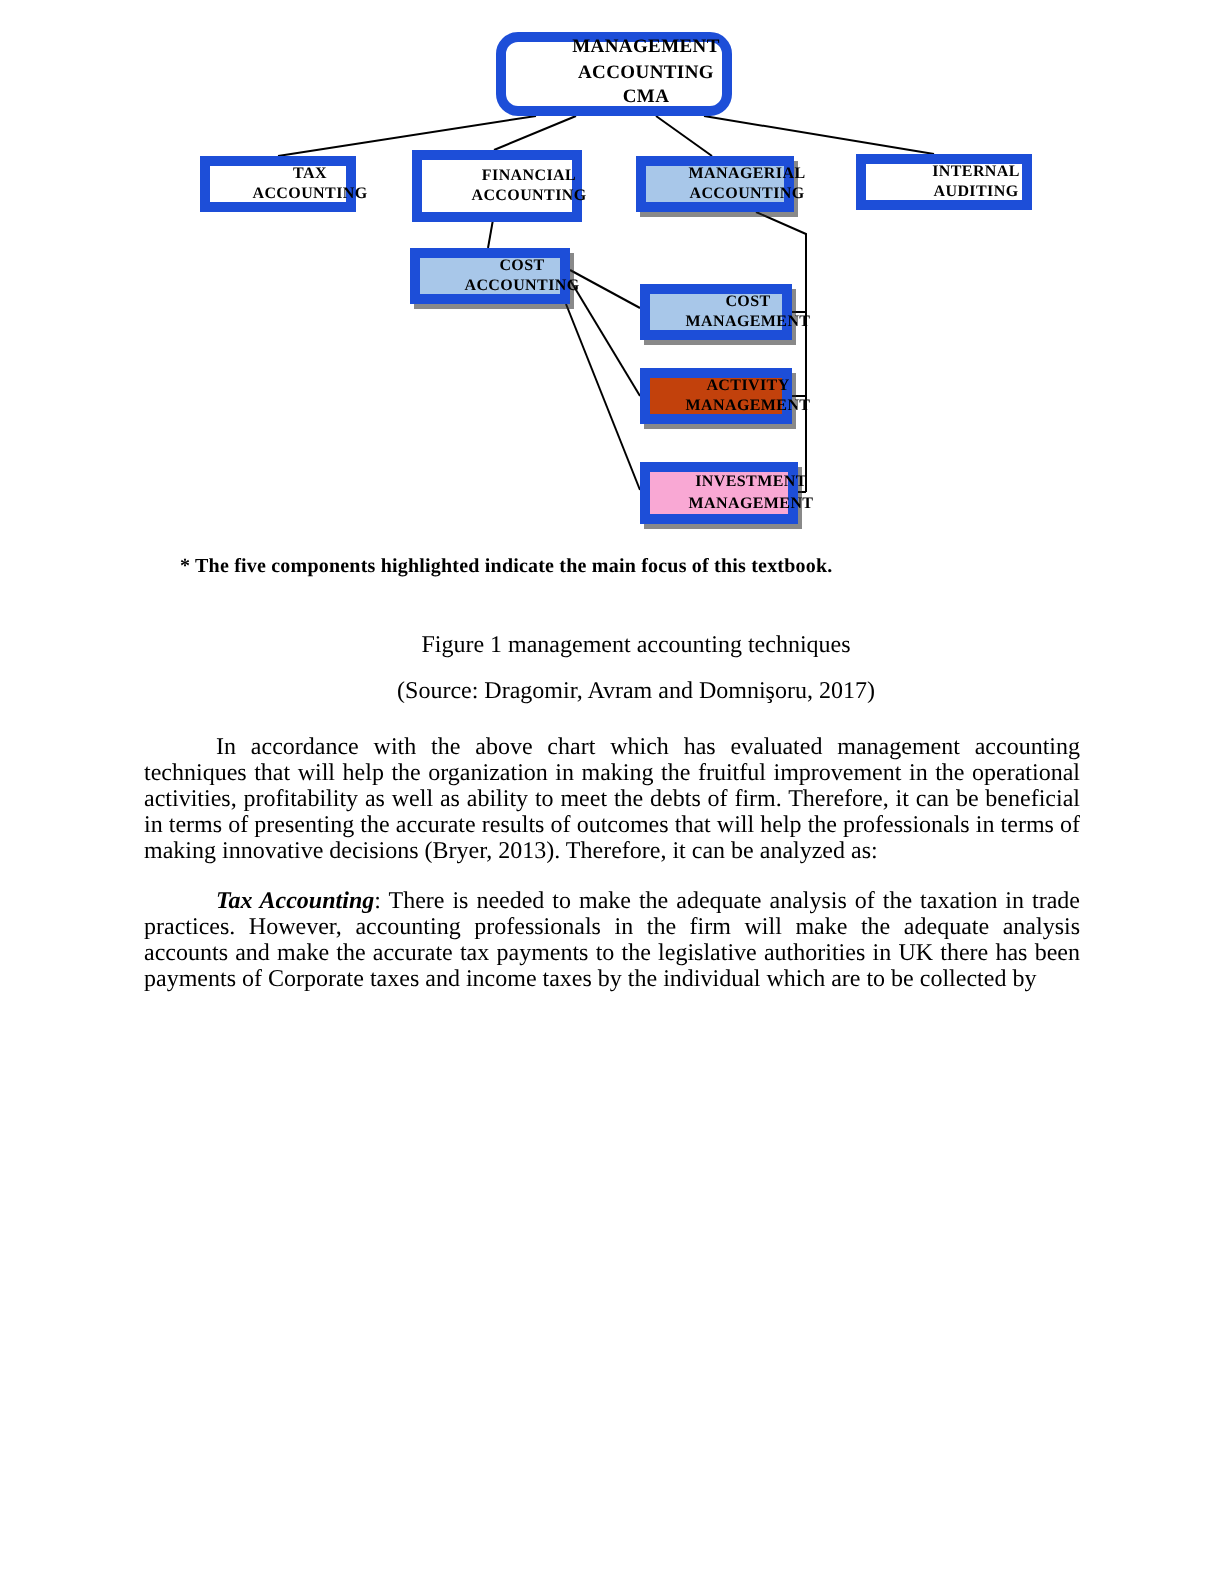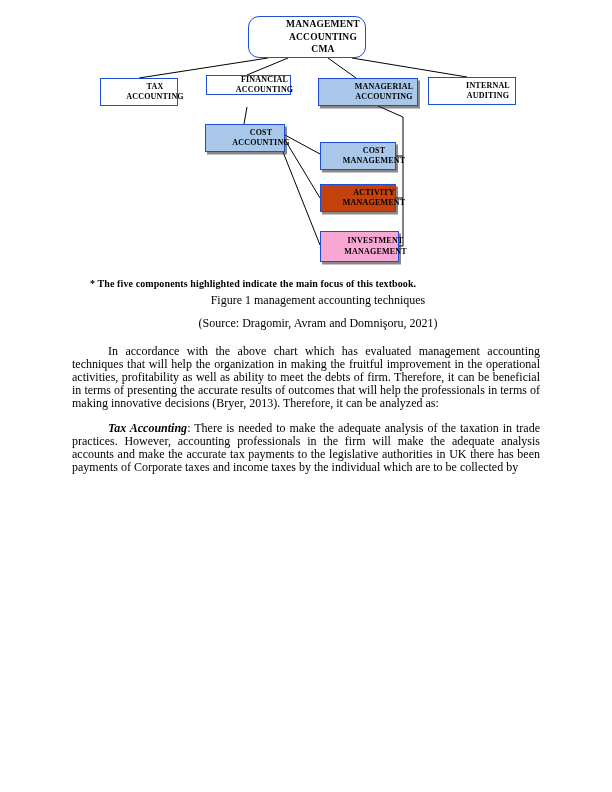--- a/index.html
+++ b/index.html
@@ -32,46 +32,47 @@
     position: absolute;
     left: 0; top: 0;
   }
   .node {
     position: absolute;
     display: flex;
     align-items: center;
     justify-content: center;
     text-align: center;
     white-space: pre-line;
-    border: 1px solid #1d4ed8;
+    border: 5px solid #1d4ed8;
     background: #ffffff;
     font-weight: bold;
     font-size: 8px;
     line-height: 1.3;
     letter-spacing: 0.2px;
     padding-left: 32px;
   }
   .rounded { border-radius: 0; }
   .hl { box-shadow: 2px 2.5px 0 rgba(40,40,40,0.55); }
   #n-mgmt      { left: 248px; top: 2px;   width: 118px; height: 42px; font-size: 9.5px; border-radius: 11px; }
   #n-tax       { left: 100px; top: 64px;  width: 78px;  height: 28px; }
-  #n-fin       { left: 206px; top: 61px;  width: 85px;  height: 20px; border-radius: 0; }
-  #n-mgr       { left: 318px; top: 64px;  width: 100px;  height: 28px; }
+  #n-fin       { left: 206px; top: 61px;  width: 85px;  height: 36px; border-radius: 0; }
+  #n-mgr       { left: 318px; top: 64px;  width: 79px;  height: 28px; }
   #n-int       { left: 428px; top: 63px;  width: 88px;  height: 28px; }
   #n-cost      { left: 205px; top: 110px; width: 80px;  height: 28px; }
   #n-costm     { left: 320px; top: 128px; width: 76px;  height: 28px; }
   #n-act       { left: 320px; top: 170px; width: 76px;  height: 28px; }
   #n-inv       { left: 320px; top: 217px; width: 79px;  height: 31px; }
   .footnote {
     margin: 14px 0 0 90px;
     font-size: 10px;
     font-weight: bold;
     letter-spacing: 0.1px;
   }
   .caption-block {
+    margin-top: 22px;
     text-align: center;
     font-size: 12px;
     line-height: 23px;
     padding-left: 24px;
   }
   .body-text {
     margin: 10px 72px 0 72px;
     font-size: 12px;
     line-height: 13px;
     text-align: justify;
@@ -121,21 +122,21 @@
     <div class="node rounded hl" id="n-act" style="background: #c2410c;">ACTIVITY
 MANAGEMENT</div>
     <div class="node rounded hl" id="n-inv" style="background: #f9a8d4;">INVESTMENT
 MANAGEMENT</div>
   </div>
 
   <div class="footnote">* The five components highlighted indicate the main focus of this textbook.</div>
 
   <div class="caption-block">
     <div>Figure 1 management accounting techniques</div>
-    <div>(Source: Dragomir, Avram and Domnişoru, 2021)</div>
+    <div>(Source: Dragomir, Avram and Domnişoru, 2017)</div>
   </div>
 
   <div class="body-text">
     <p>In accordance with the above chart which has evaluated management accounting techniques that will help the organization in making the fruitful improvement in the operational activities, profitability as well as ability to meet the debts of firm. Therefore, it can be beneficial in terms of presenting the accurate results of outcomes that will help the professionals in terms of making innovative decisions (Bryer, 2013). Therefore, it can be analyzed as:</p>
     <p><span class="lead">Tax Accounting</span><span>: There is needed to make the adequate analysis of the taxation in trade practices. However, accounting professionals in the firm will make the adequate analysis accounts and make the accurate tax payments to the legislative authorities in UK there has been payments of Corporate taxes and income taxes by the individual which are to be collected by</span></p>
   </div>
 
 </div>
 
 </body></html>

